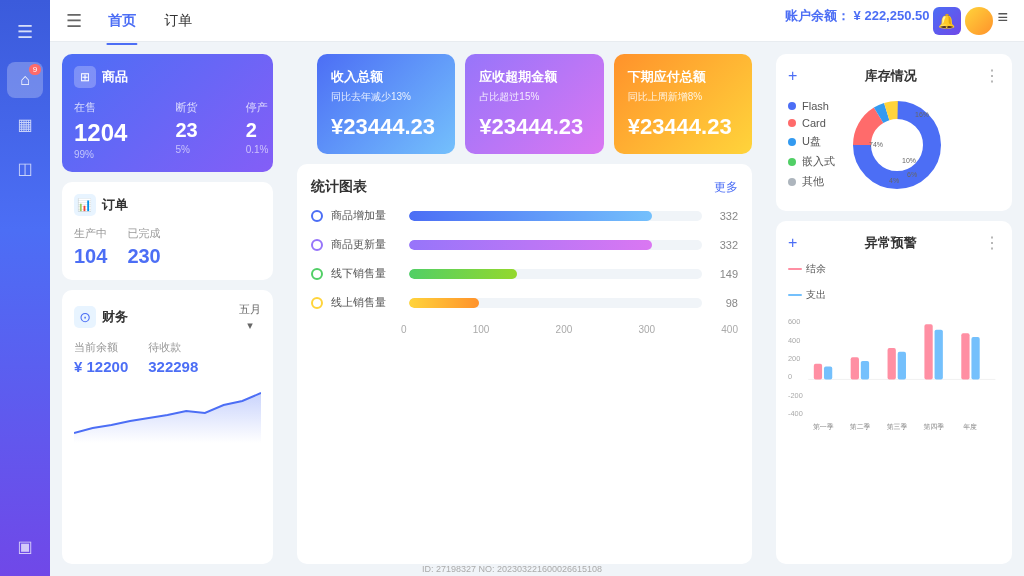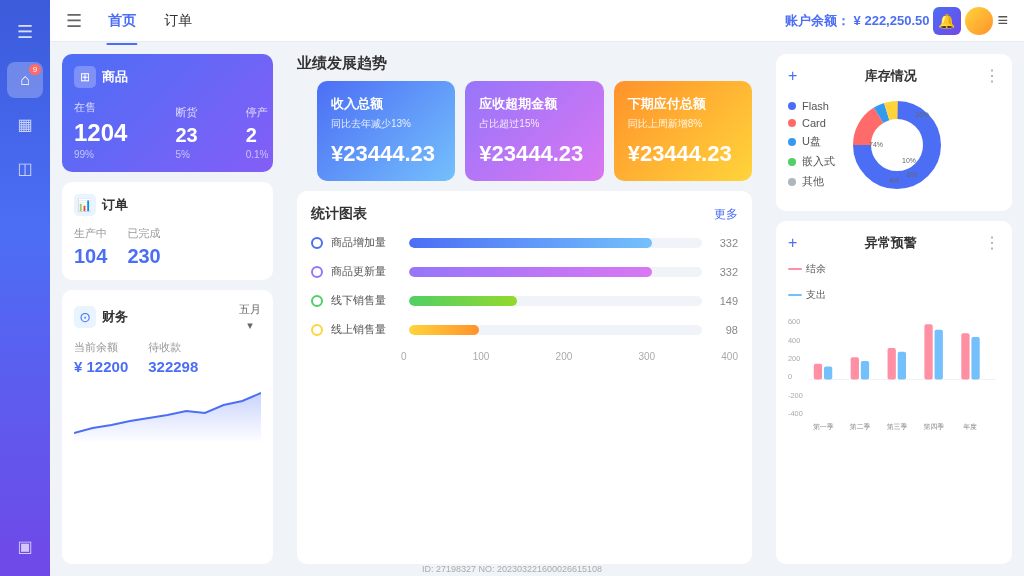--- a/index.html
+++ b/index.html
@@ -88,21 +88,21 @@
       bottom: -11px;
       left: 50%;
       transform: translateX(-50%);
       width: 60%;
       height: 2px;
       background: #4c6ef5;
       border-radius: 2px;
     }
     .header-right {
       display: flex;
-      align-items: center;
+      align-items: flex-start;
       gap: 4px;
       font-size: 13px;
       color: #333;
     }
     .header-balance {
       font-size: 13px;
       color: #555;
     }
     .header-balance span {
       color: #4c6ef5;
@@ -172,21 +172,20 @@
       background: linear-gradient(135deg, #4c6ef5 0%, #845ef7 100%);
       border-radius: 10px;
       padding: 12px;
     }
     .products-card .card-title { color: white; }
     .products-card .card-icon { background: rgba(255,255,255,0.25); color: white; }
     .products-stats {
       display: flex;
       gap: 16px;
       margin-top: 12px;
-      align-items: flex-end;
     }
     .stat-col {
       flex: 1;
     }
     .stat-label {
       font-size: 11px;
       color: rgba(255,255,255,0.75);
       margin-bottom: 4px;
     }
     .stat-value {
@@ -596,21 +595,20 @@
             <path d="M0,50 L20,45 L40,42 L60,38 L80,35 L100,32 L120,28 L140,30 L160,22 L180,18 L200,10 L200,60 L0,60 Z" fill="url(#sparkGrad)"></path>
           </svg>
           
         </div>
       </div>
     </div>
 
     <div class="mid-panel">
 
       <div>
-        <div class="top-title">业绩发展趋势</div>
         <div class="top-stats">
           <div class="stat-card stat-card-blue">
             <div class="stat-card-title">收入总额</div>
             <div class="stat-card-sub">同比去年减少13%</div>
             <div class="stat-card-value">¥23444.23</div>
           </div>
           <div class="stat-card stat-card-purple">
             <div class="stat-card-title">应收超期金额</div>
             <div class="stat-card-sub">占比超过15%</div>
             <div class="stat-card-value">¥23444.23</div>

